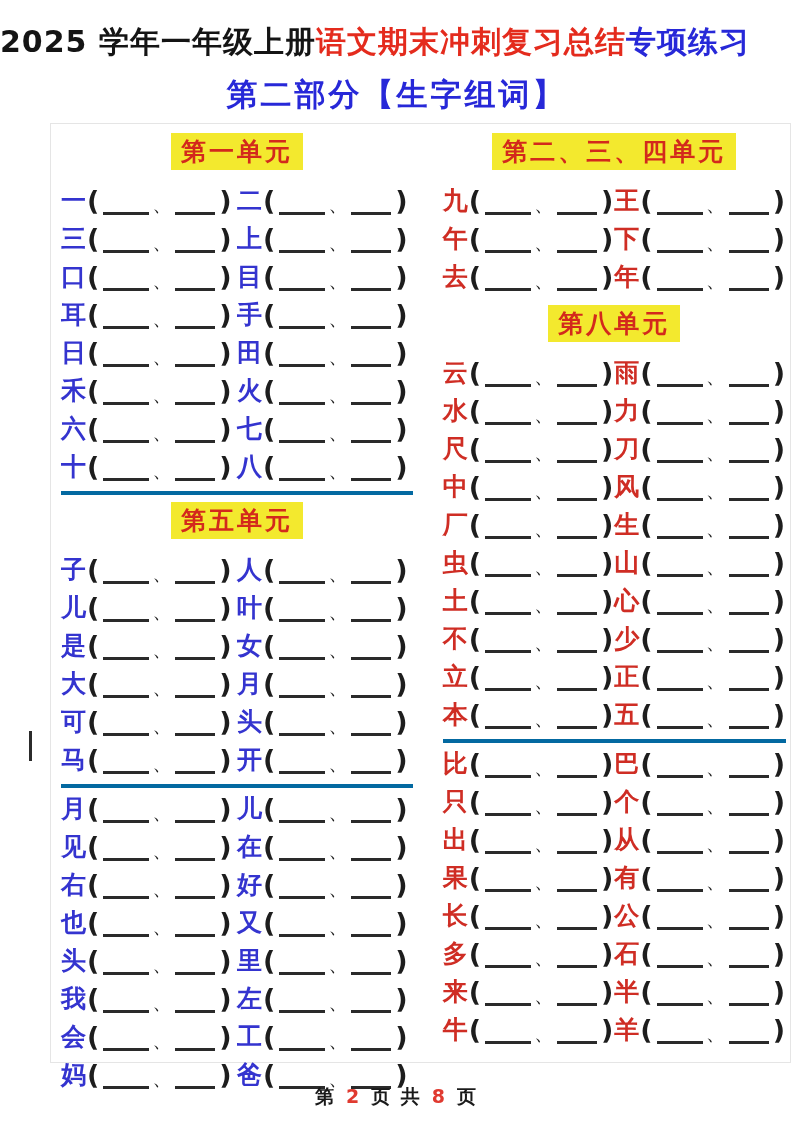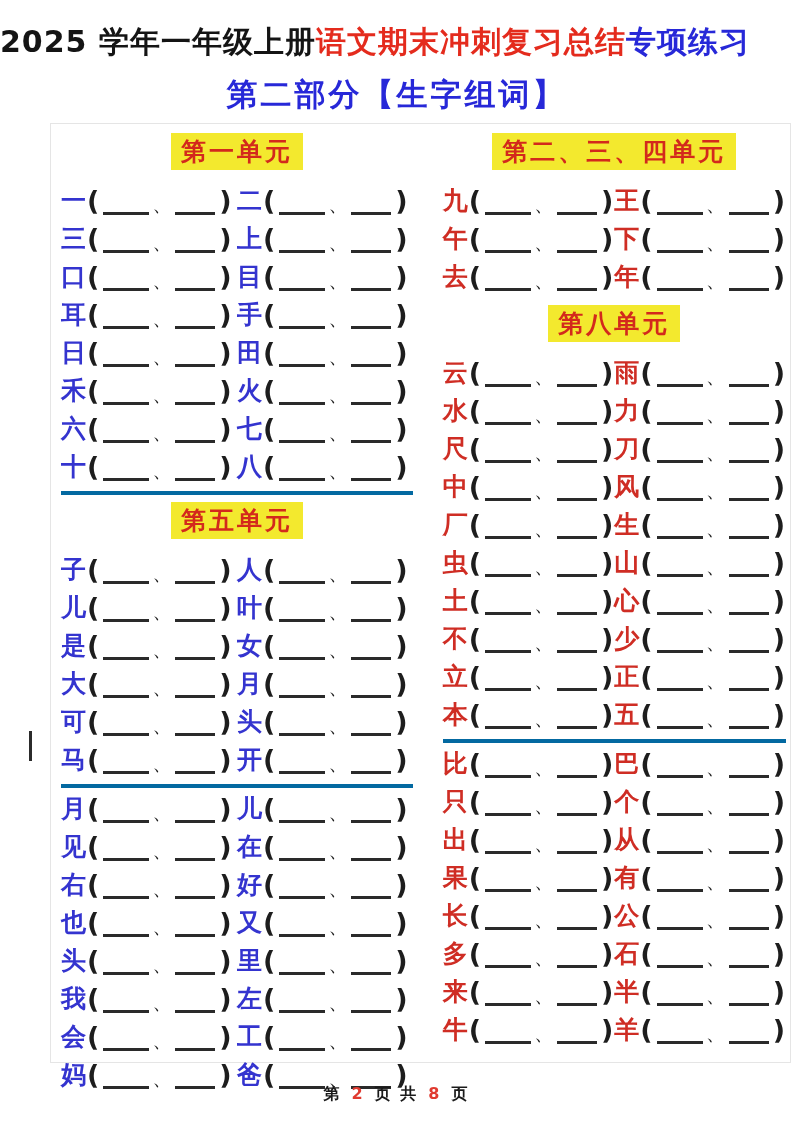--- a/index.html
+++ b/index.html
@@ -34,21 +34,21 @@
   .cell{flex:1;display:flex;align-items:flex-end;white-space:nowrap;padding-bottom:2px;}
   .char{font-size:25px;font-weight:700;line-height:28px;}
   .char.blue{color:var(--char-blue);}
   .char.red{color:var(--char-red);}
   .paren{font-size:27px;font-weight:600;color:#1d1d1d;line-height:28px;padding:0 1px;}
   .blank{display:inline-block;width:46px;height:22px;border-bottom:3px solid #2a2a2a;margin:0 3px;}
   .blank2{width:40px;}
   .sep{font-size:20px;color:#1d1d1d;line-height:22px;align-self:flex-end;}
 
   .footer{position:absolute;top:1084px;left:0;width:100%;text-align:center;
-    font-size:16px;font-weight:600;color:#1a1a1a;letter-spacing:2px;}
+    font-size:19px;font-weight:600;color:#1a1a1a;letter-spacing:2px;}
   .footer span{padding:0 5px;}
   .footer .pg{color:var(--footer-red);}
 
   .artifact{position:absolute;left:29px;top:731px;width:3px;height:30px;background:#2b2b2b;}
 </style>
 </head>
 <body>
 
 <div class="page">
 

